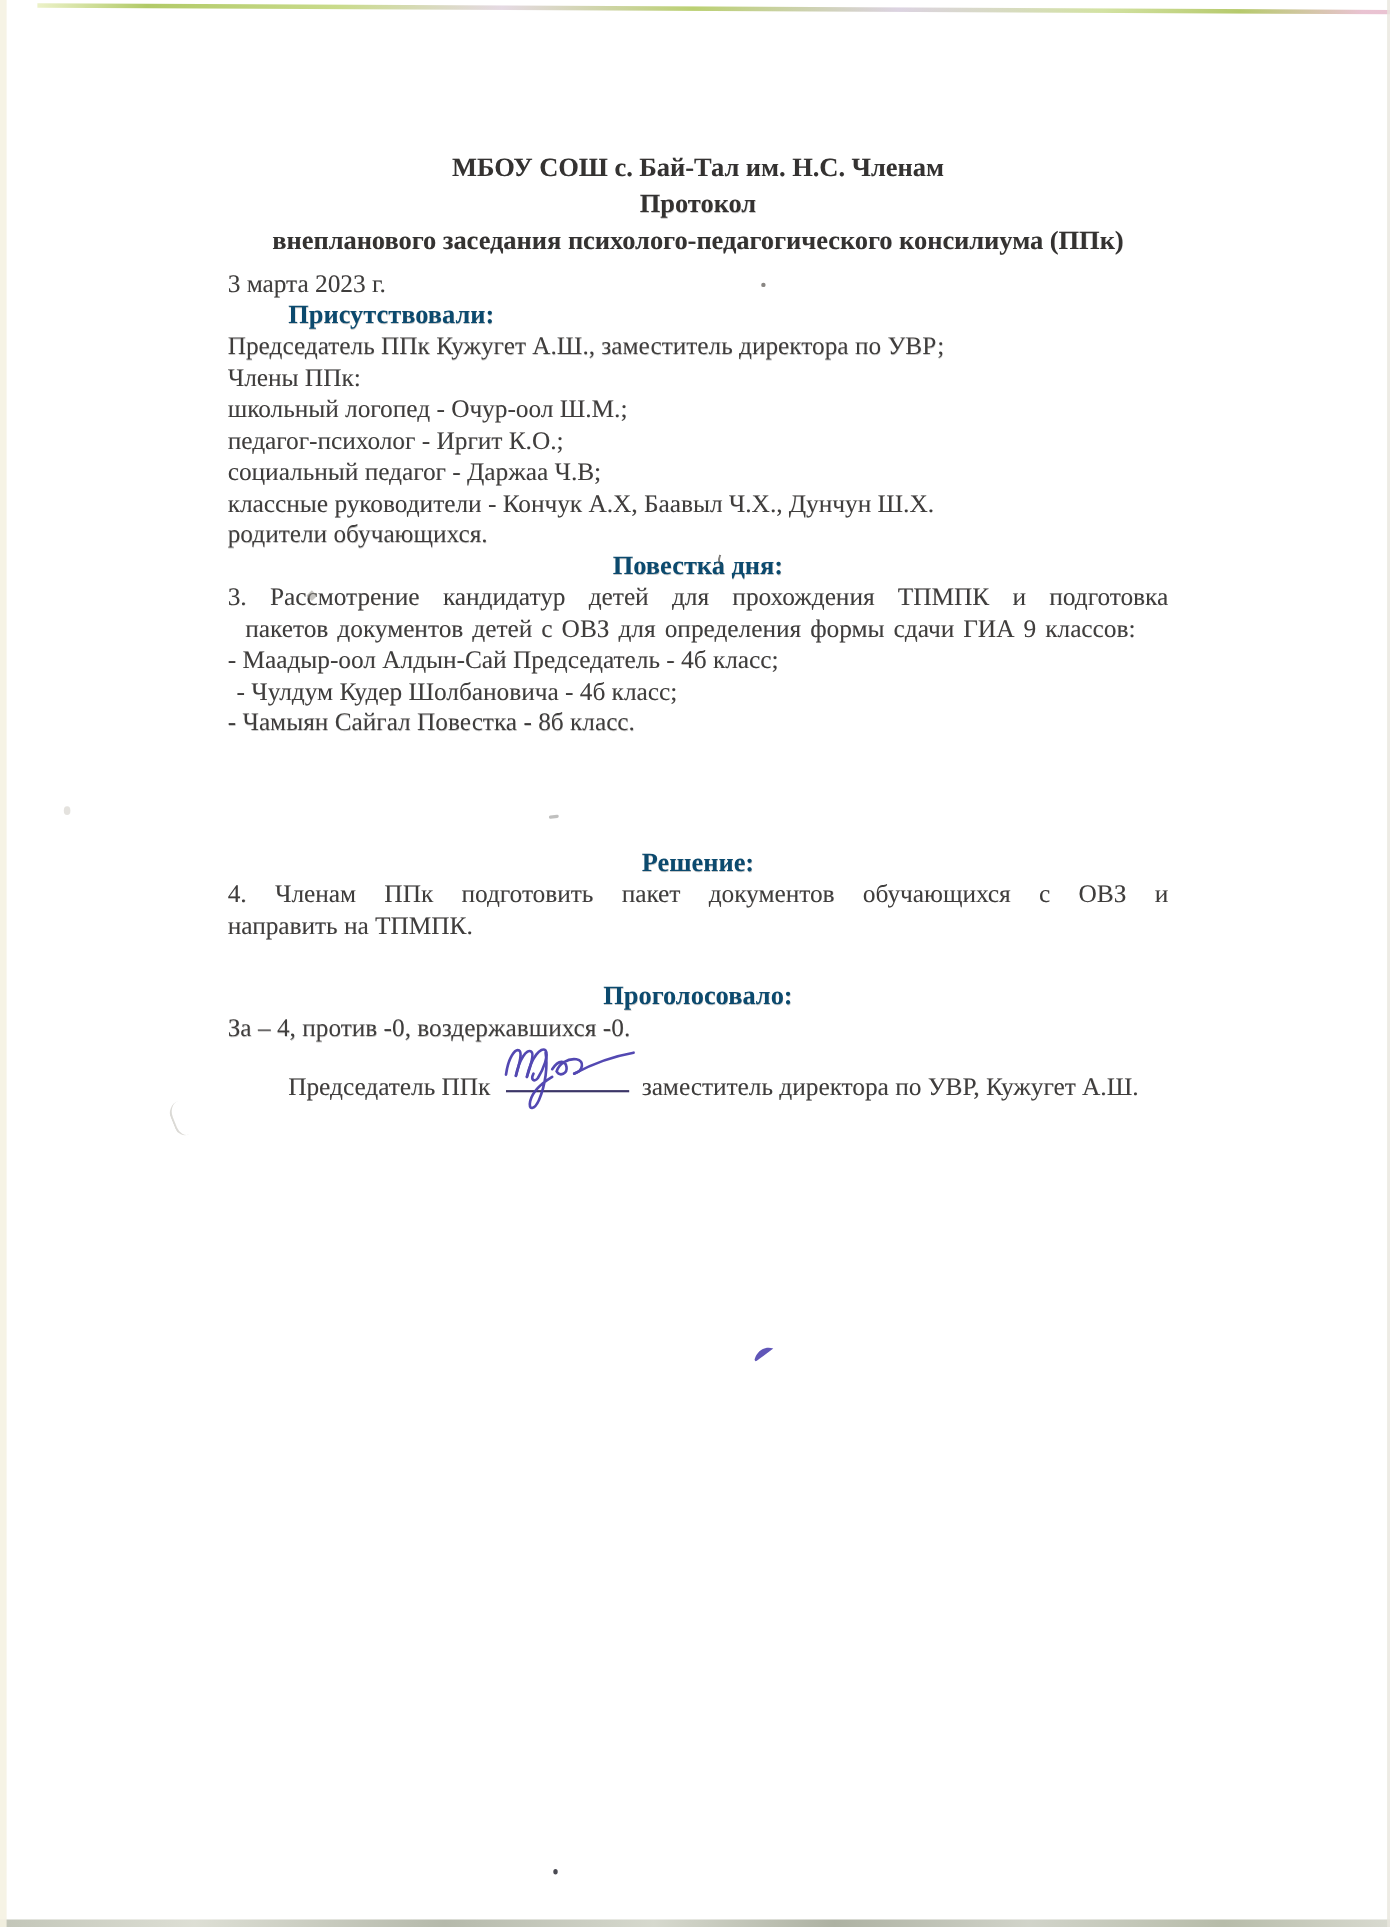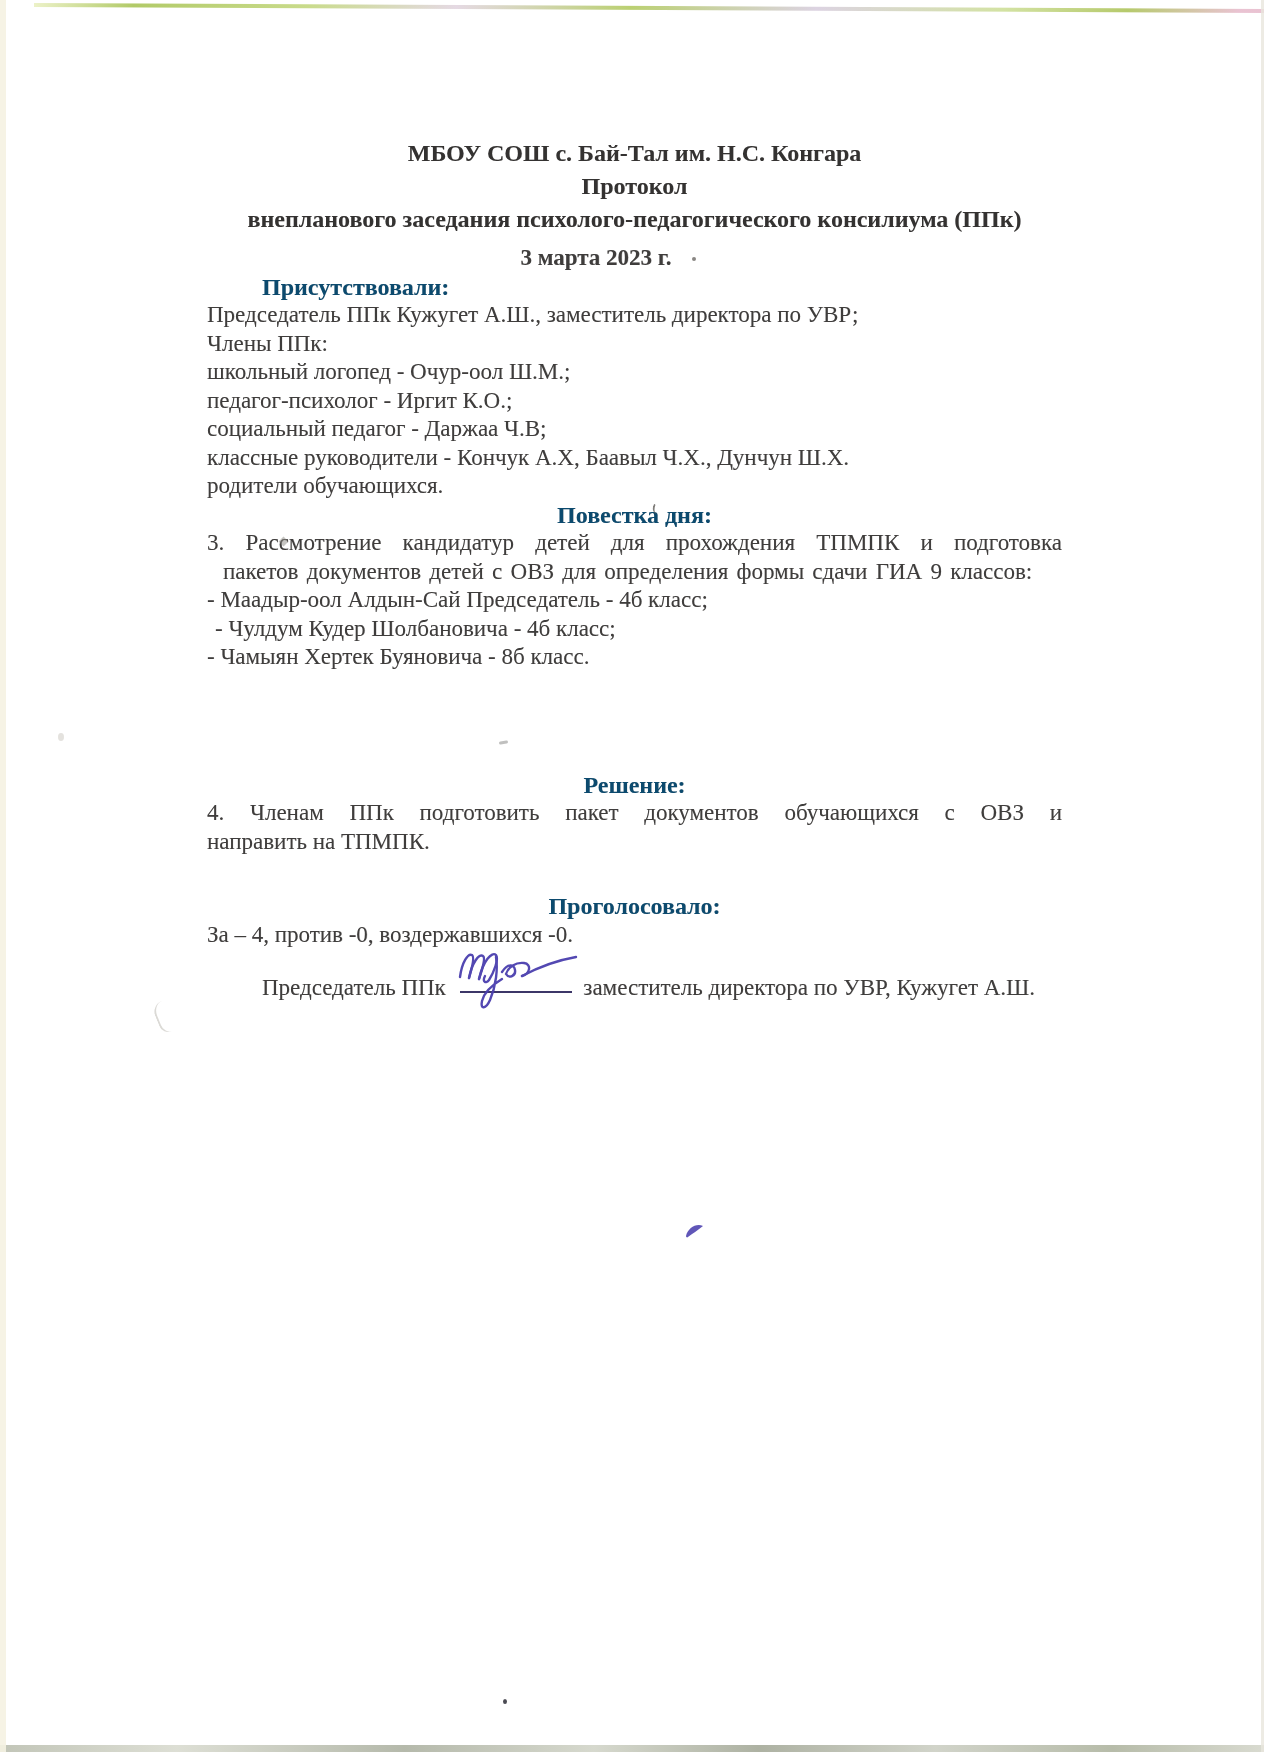--- a/index.html
+++ b/index.html
@@ -26,21 +26,21 @@
   .edge-right{position:absolute;right:0;top:0;bottom:0;width:3px;background:#e8e6dd;opacity:.8;}
 
   .doc{
     position:absolute;left:207px;top:137px;width:855px;
     font-size:23px;line-height:28.5px;color:#3f3d3c;
     text-shadow:0.3px 0.3px 0.5px rgba(70,70,70,0.30);
   }
   .title-block{line-height:33px;text-align:center;font-weight:bold;color:#343231;font-size:24px;}
   .bold{font-weight:bold;color:#0c4a6e;}
   .center{text-align:center;}
-  .right{text-align:center;font-weight:bold;}
+  .right{text-align:left;}
   .date-line{margin-top:8px;padding-right:77px;}
   .head-line{font-size:24px;}
   .indent{padding-left:55px;}
   .small-indent{padding-left:8px;}
   .justify-full{text-align:justify;text-align-last:justify;}
   .wide{word-spacing:2.5px;margin-left:16px;}
   .gap-big{margin-top:99px;}
   .gap-med{margin-top:36px;}
   .sig-row{margin-top:22px;padding-left:55px;white-space:nowrap;}
   .sig-blank{
@@ -60,42 +60,42 @@
 <div class="page">
 
   <div class="edge-top"></div>
   <div class="edge-bottom"></div>
   <div class="edge-left"></div>
   <div class="edge-right"></div>
 
   <div class="doc">
 
     <div class="title-block">
-      <div>МБОУ СОШ с. Бай-Тал им. Н.С. Конгара</div>
+      <div>МБОУ СОШ с. Бай-Тал им. Н.С. Членам</div>
       <div>Протокол</div>
       <div>внепланового заседания психолого-педагогического консилиума (ППк)</div>
     </div>
 
     <div class="date-line right">3 марта 2023 г.</div>
 
     <div class="bold indent head-line">Присутствовали:</div>
     <div class="line">Председатель ППк  Кужугет А.Ш., заместитель директора по УВР;</div>
     <div class="line">Члены ППк:</div>
     <div class="line">школьный логопед - Очур-оол Ш.М.;</div>
     <div class="line">педагог-психолог - Иргит К.О.;</div>
     <div class="line">социальный педагог - Даржаа Ч.В;</div>
     <div class="line">классные руководители - Кончук А.Х, Баавыл Ч.Х., Дунчун Ш.Х.</div>
     <div class="line">родители обучающихся.</div>
 
     <div class="bold center head-line">Повестка дня:</div>
     <div class="justify-full">3.   Рассмотрение кандидатур детей для прохождения ТПМПК  и подготовка</div>
     <div class="wide">пакетов документов детей с ОВЗ для определения формы сдачи ГИА 9 классов:</div>
     <div>- Маадыр-оол Алдын-Сай Председатель - 4б класс;</div>
     <div class="small-indent">- Чулдум Кудер Шолбановича - 4б класс;</div>
-    <div>- Чамыян Хертек Буяновича - 8б класс.</div>
+    <div>- Чамыян Сайгал Повестка - 8б класс.</div>
 
     <div class="bold center head-line gap-big">Решение:</div>
     <div class="justify-full">4.      Членам ППк подготовить пакет документов обучающихся с ОВЗ и</div>
     <div>направить на ТПМПК.</div>
 
     <div class="bold center head-line gap-med">Проголосовало:</div>
     <div>За – 4, против -0, воздержавшихся -0.</div>
 
     <div class="sig-row">
       <span>Председатель ППк</span>

